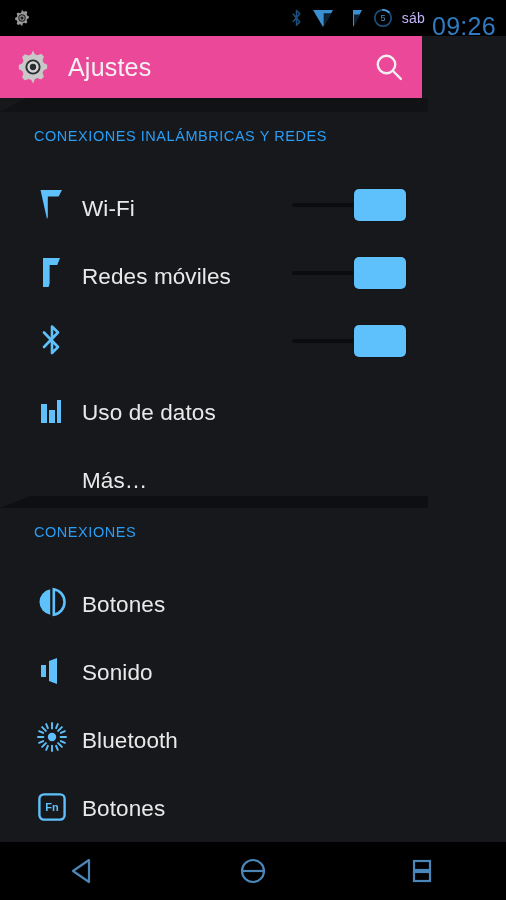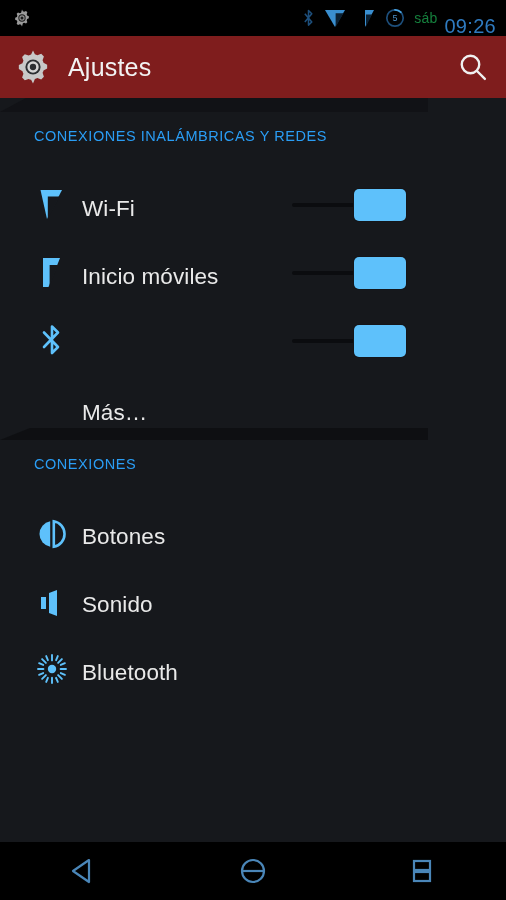--- a/index.html
+++ b/index.html
@@ -40,38 +40,38 @@
     display: flex;
     align-items: center;
     gap: 9px;
   }
   .notif-gear { width: 20px; height: 20px; display:block; }
   .sb-bt { width: 11px; height: 20px; display:block; }
   .sb-wifi { width: 24px; height: 19px; display:block; }
   .sb-sig  { width: 20px; height: 19px; display:block; }
   .sb-batt { width: 20px; height: 20px; display:block; }
   .sb-day {
-    color: #15803d;
+    color: #c4b5fd;
     font-size: 14px;
     letter-spacing: .2px;
     margin-right: -2px;
   }
   .sb-clock {
     color: #2f7bc0;
-    font-size: 20px;
+    font-size: 25px;
     letter-spacing: .3px;
     margin-top: 16px;
   }
 
   
   .action-bar {
     position: absolute;
     left: 0; top: 36px;
-    width: 506px; height: 62px;
-    background: #7f1d1d;
+    width: 422px; height: 62px;
+    background: #ec4899;
     display: flex;
     align-items: center;
     box-sizing: border-box;
     padding: 0 18px 0 14px;
   }
   .ab-gear { width: 38px; height: 38px; display:block; flex: 0 0 auto; }
   .ab-title {
     color: #f2f2f2;
     font-size: 25px;
     margin-left: 16px;
@@ -269,41 +269,52 @@
       </span>
     </div>
 
     <div class="row">
       <span class="row-icon">
         <svg width="26" height="34" viewBox="0 0 26 34">
           <path fill="#5ec1fb" d="M4 2 L21 2 L9.5 31 L4 31 Z"></path>
           <path fill="#16181c" d="M10.6 30 L10.6 9 L19 9 Z"></path>
         </svg>
       </span>
-      <span class="row-label">Inicio móviles</span>
+      <span class="row-label">Redes móviles</span>
       <span class="row-spacer"></span>
       <span class="switch">
         <span class="track"></span>
         <span class="thumb"></span>
       </span>
     </div>
 
     <div class="row">
       <span class="row-icon">
         <svg width="22" height="36" viewBox="0 0 22 36">
           <path fill="none" stroke="#5ec1fb" stroke-width="2.6" stroke-linejoin="round" stroke-linecap="round" d="M3 10.5 L17 25 L11 31 L11 4.5 L17 10.5 L3 25"></path>
         </svg>
       </span>
       <span class="row-spacer"></span>
       <span class="switch">
         <span class="track"></span>
         <span class="thumb"></span>
       </span>
     </div>
 
+    <div class="row">
+      <span class="row-icon">
+        <svg width="26" height="28" viewBox="0 0 26 28">
+          <rect x="2" y="6" width="6" height="19" fill="#5ec1fb"></rect>
+          <path d="M10 12 L16 12 L16 25 L10 25 Z" fill="#5ec1fb"></path>
+          <path d="M18 2 L22 2 L22 25 L18 25 Z" fill="#5ec1fb"></path>
+          <path d="M10 12 L16 6 L16 12 Z" fill="#16181c"></path>
+        </svg>
+      </span>
+      <span class="row-label">Uso de datos</span>
+    </div>
 
     <div class="row">
       <span class="row-icon"></span>
       <span class="row-label">Más…</span>
     </div>
 
     <div class="divider">
       <svg class="trap" viewBox="0 0 506 14" preserveAspectRatio="none">
         <polygon points="30,2 478,2 506,14 0,14" fill="#0e0f12"></polygon>
       </svg>
@@ -351,20 +362,29 @@
             <line x1="4.1" y1="11.2" x2="8.2" y2="12.9"></line>
             <line x1="25.8" y1="21.1" x2="29.9" y2="22.8"></line>
             <line x1="4.1" y1="22.8" x2="8.2" y2="21.1"></line>
             <line x1="25.8" y1="12.9" x2="29.9" y2="11.2"></line>
           </g>
         </svg>
       </span>
       <span class="row-label">Bluetooth</span>
     </div>
 
+    <div class="row">
+      <span class="row-icon">
+        <svg width="30" height="30" viewBox="0 0 30 30">
+          <rect x="2.4" y="2.4" width="25.2" height="25.2" rx="4.5" fill="none" stroke="#5ec1fb" stroke-width="2.4"></rect>
+          <text x="15" y="19.4" text-anchor="middle" font-family="Liberation Sans, sans-serif" font-size="11" font-weight="bold" fill="#5ec1fb">Fn</text>
+        </svg>
+      </span>
+      <span class="row-label">Botones</span>
+    </div>
 
   </div>
 
   <div class="nav-bar">
     <div class="nav-btn">
       <svg width="36" height="32" viewBox="0 0 36 32">
         <path d="M23 5 L7 16 L23 27 Z" fill="none" stroke="#4a86b8" stroke-width="2.2" stroke-linejoin="round"></path>
       </svg>
     </div>
     <div class="nav-btn">

